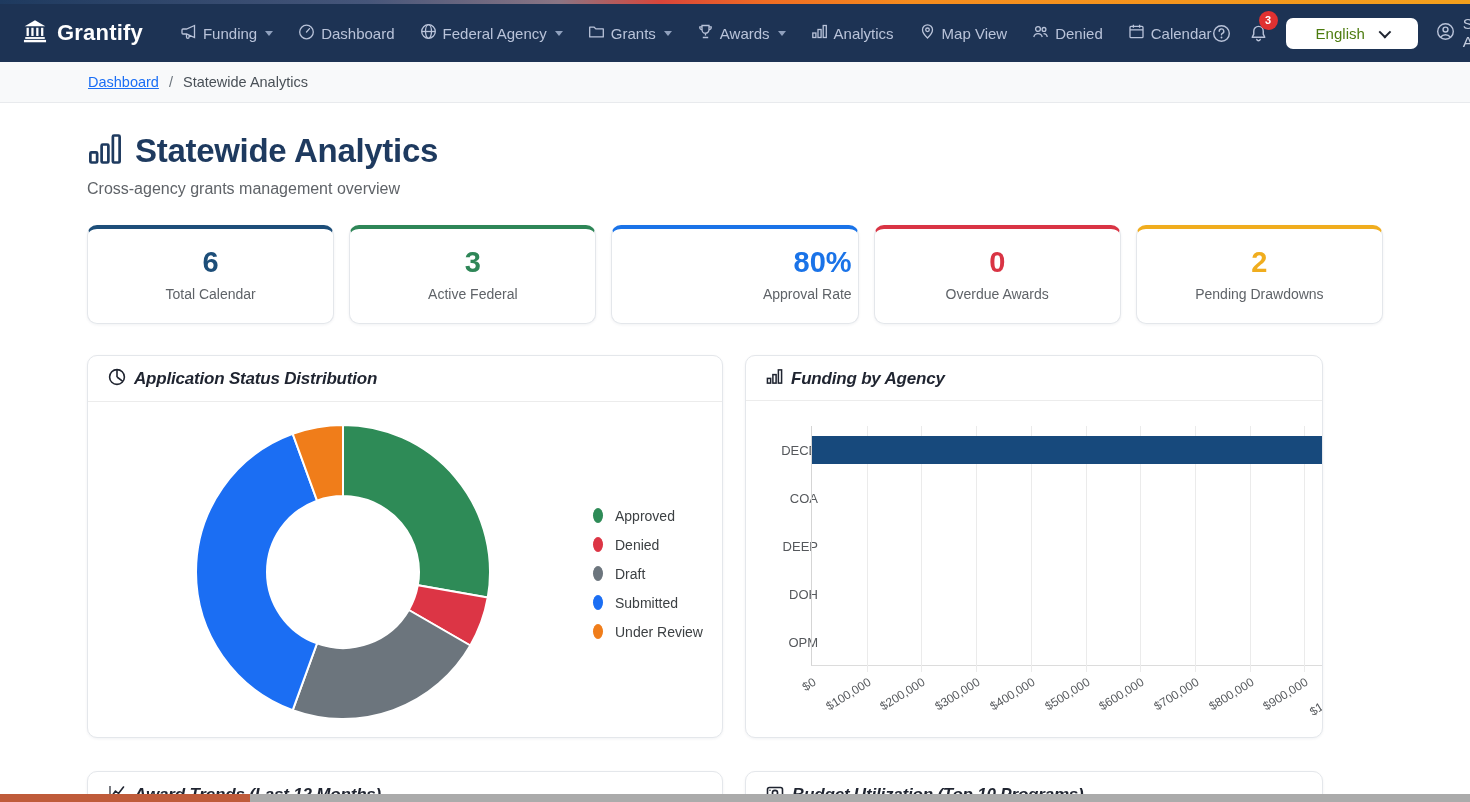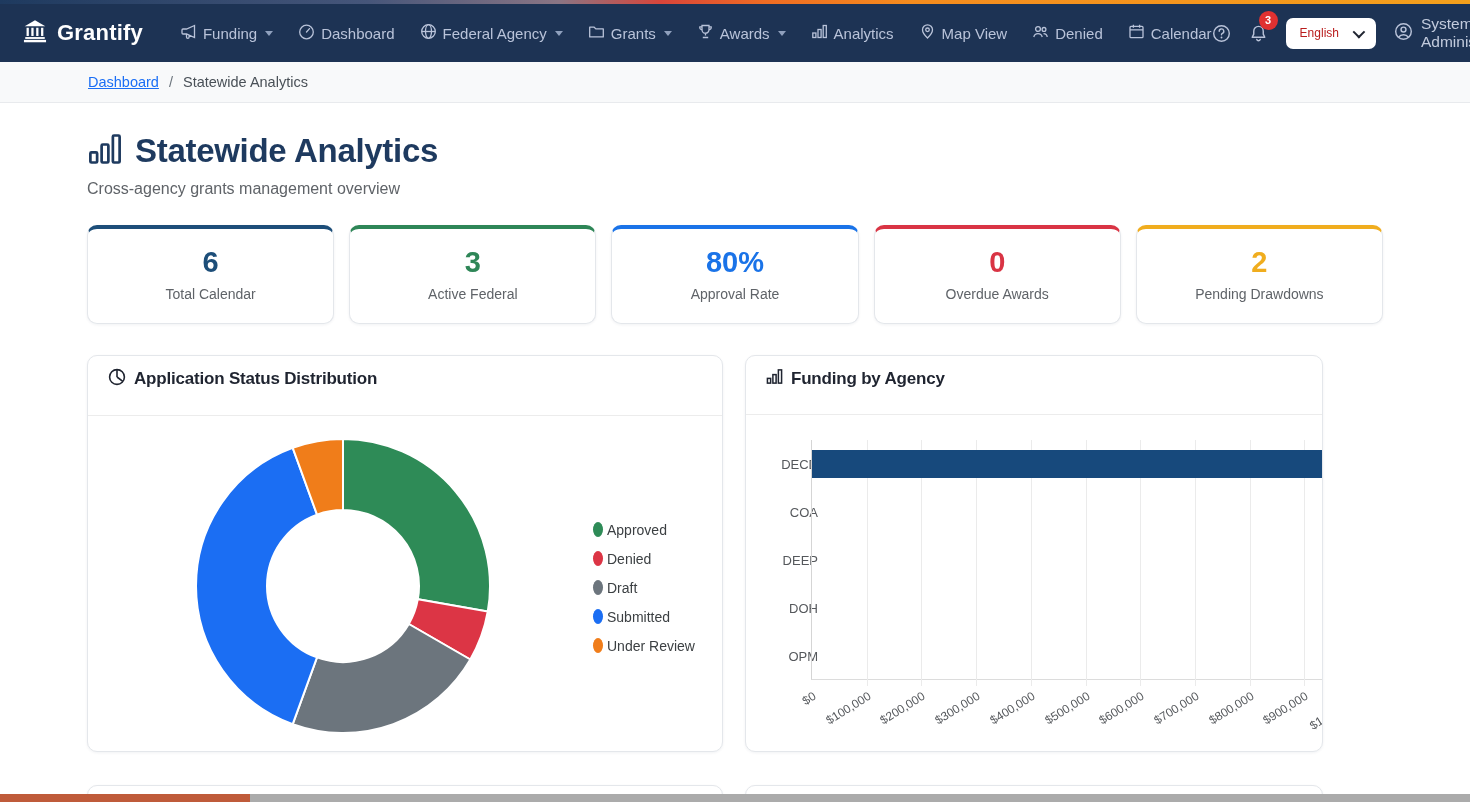--- a/index.html
+++ b/index.html
@@ -18,22 +18,22 @@
   .nav-items { display:flex; align-items:center; gap:25px; flex:1; }
   .nav-item { display:flex; align-items:center; gap:6px; font-size:15px; cursor:pointer; white-space:nowrap; }
   .nav-item svg { flex:none; }
   .caret { width:0; height:0; border-left:4px solid transparent; border-right:4px solid transparent;
     border-top:5px solid #8fa0bd; margin-left:2px; }
   .nav-right { display:flex; align-items:center; gap:18px; }
   .icon-btn { position:relative; cursor:pointer; display:flex; align-items:center; }
   .badge { position:absolute; top:-13px; right:-10px; background:#e03131; color:#fff;
     width:19px; height:19px; border-radius:50%; font-size:11px; font-weight:bold;
     display:flex; align-items:center; justify-content:center; }
-  .lang-select { background:#fff; color:#b91c1c; border:none; border-radius:7px; height:31px;
-    padding:0 14px; font-size:12px; display:flex; align-items:center; gap:14px; cursor:pointer; }
+  .lang-select { background:#fff; color:#4d7c0f; border:none; border-radius:7px; height:31px;
+    padding:0 30px; font-size:15px; display:flex; align-items:center; gap:14px; cursor:pointer; }
   .lang-chev { width:9px; height:9px; border-right:2px solid #1f2430; border-bottom:2px solid #1f2430;
     transform:rotate(45deg) translateY(-2px); }
   .user-menu { display:flex; align-items:center; gap:8px; font-size:15.5px; color:#c2cbdd; cursor:pointer; }
 
   
   .breadcrumb-bar { height:41px; background:#f8f9fa; border-bottom:1px solid #e8eaed;
     display:flex; align-items:center; padding:0 88px; font-size:14.5px; }
   .crumb-link { color:#1a6ef5; text-decoration:underline; cursor:pointer; }
   .crumb-sep { color:#6c757d; margin:0 10px; }
   .crumb-current { color:#495057; }
@@ -51,28 +51,28 @@
     border-top-width:4px; border-top-style:solid; }
   .stat-value { font-size:29px; font-weight:800; }
   .stat-label { margin-top:7px; font-size:14px; color:#5f6368; }
 
   
   .charts-row { display:flex; gap:22px; margin-top:31px; }
   .chart-card { background:#fff; border:1px solid #e4e7eb; border-radius:10px;
     box-shadow:0 1px 3px rgba(20,40,70,.06); overflow:hidden; }
   .cc-left { width:636px; }
   .cc-right { width:578px; }
-  .card-head { display:flex; align-items:center; gap:8px; padding:12px 20px 25px;
-    border-bottom:1px solid #ececec; }
+  .card-head { display:flex; align-items:center; gap:8px; padding:12px 20px 11px;
+    border-bottom:1px solid #ececec;font-style:italic; }
   .card-title { font-size:17px; font-weight:800; color:#1f2430; letter-spacing:-.2px; }
   .card-body { position:relative; height:335px; }
 
   
   .legend { position:absolute; left:505px; top:99px; }
-  .legend-item { display:flex; align-items:center; gap:4px; height:29px; }
+  .legend-item { display:flex; align-items:center; gap:12px; height:29px; }
   .legend-marker { width:10px; height:15px; border-radius:50%; flex:none; }
   .legend-label { font-size:14px; color:#3c4043; }
 
   
   .bar-plot { position:absolute; left:65px; top:25px; width:547px; height:240px;
     border-left:1px solid #d5d5d5; border-bottom:1px solid #dcdcdc; }
   .gridline { position:absolute; top:0; width:1px; height:246px; background:#ebebeb; }
   .bar-rect { position:absolute; border-radius:0 4px 4px 0; }
   .ylabels { position:absolute; left:16px; top:25px; width:56px; }
   .ylabel { height:48px; display:flex; align-items:center; justify-content:flex-end;
@@ -233,21 +233,21 @@
 
   <div class="stats-row" id="stats-row">
       <div class="stat-card" style="border-top-color: rgb(29, 78, 121);">
         <div class="stat-value" style="color:#1d4e79">6</div>
         <div class="stat-label">Total Calendar</div>
       </div>
       <div class="stat-card" style="border-top-color: rgb(46, 134, 87);">
         <div class="stat-value" style="color:#2e8657">3</div>
         <div class="stat-label">Active Federal</div>
       </div>
-      <div class="stat-card" style="border-top-color: rgb(26, 115, 232);">
+      <div class="stat-card" style="border-top-color: rgb(26, 115, 232); text-align: right;">
         <div class="stat-value" style="color:#1a73e8">80%</div>
         <div class="stat-label">Approval Rate</div>
       </div>
       <div class="stat-card" style="border-top-color: rgb(217, 52, 68);">
         <div class="stat-value" style="color:#d93444">0</div>
         <div class="stat-label">Overdue Awards</div>
       </div>
       <div class="stat-card" style="border-top-color: rgb(240, 173, 30);">
         <div class="stat-value" style="color:#f0ad1e">2</div>
         <div class="stat-label">Pending Drawdowns</div>

